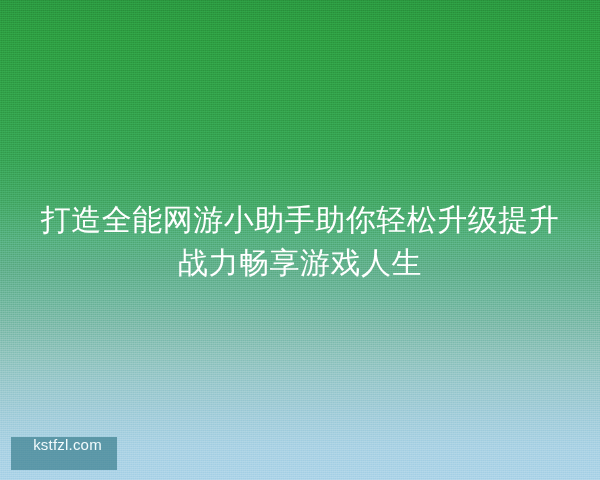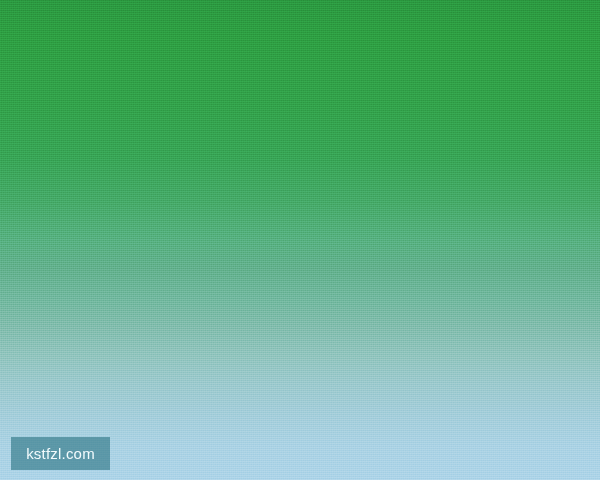--- a/index.html
+++ b/index.html
@@ -74,37 +74,39 @@
   }
 
   .watermark {
     position: absolute;
     left: 11px;
     top: 437px;
     width: 99px;
     height: 33px;
     background: rgba(28, 104, 118, 0.55);
     display: flex;
-    align-items: center;
+    align-items: flex-start;
     justify-content: center;
+    padding-left: 7px;
   }
 
   .watermark-label {
     color: #f2fbfd;
     font-size: 15px;
     line-height: 1;
     letter-spacing: 0.2px;
     font-weight: 400;
   }
 </style>
 </head>
 <body>
 
 <div class="banner">
 
   <div class="noise-overlay"></div>
 
+  <div class="headline">打造全能网游小助手助你轻松升级提升战力畅享游戏人生</div>
 
   <div class="watermark">
     <span class="watermark-label">kstfzl.com</span>
   </div>
 
 </div>
 
 </body></html>

